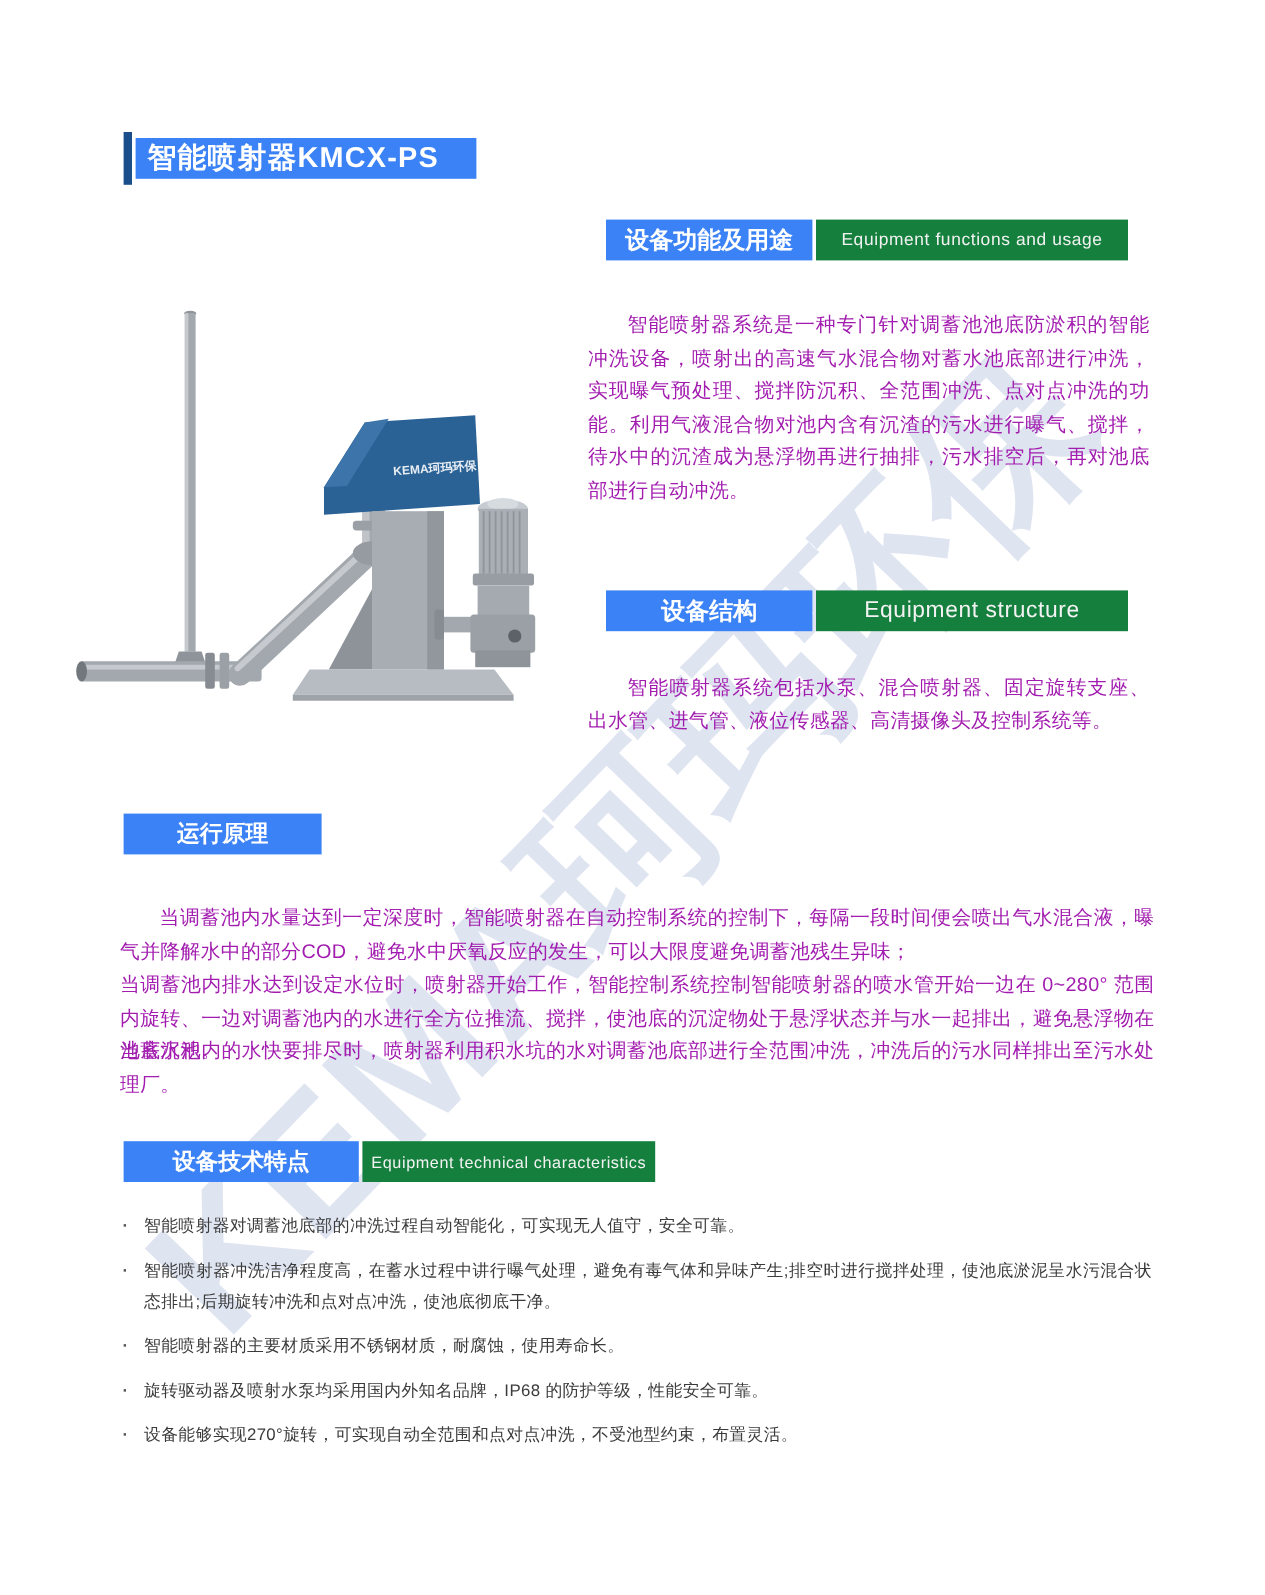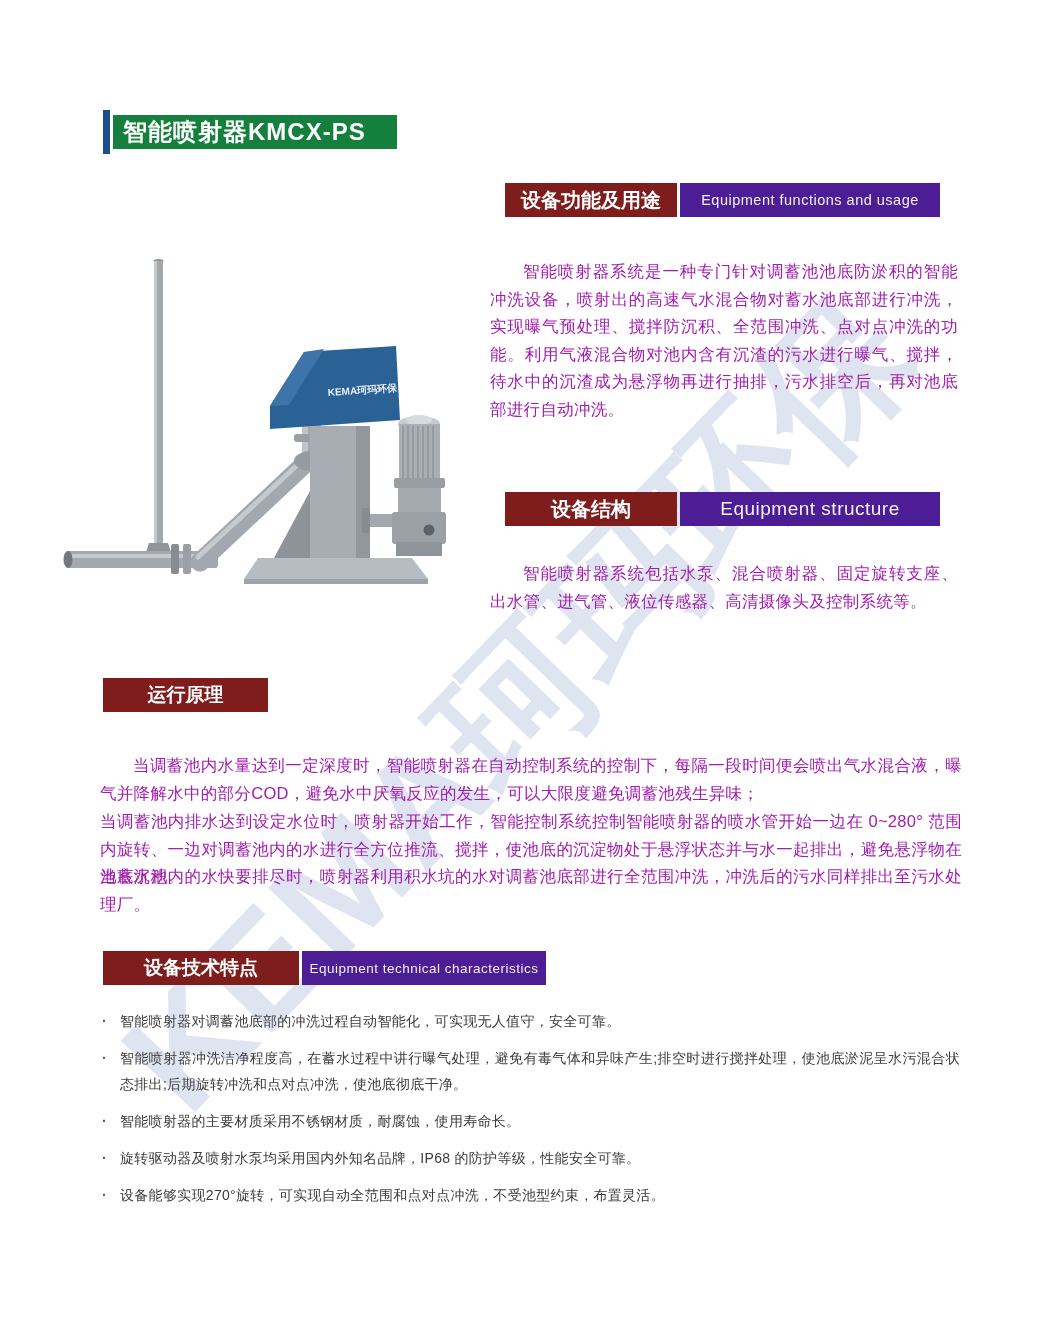--- a/index.html
+++ b/index.html
@@ -13,33 +13,33 @@
     transform:rotate(-46deg);transform-origin:50% 50%;
     font-size:150px;font-weight:bold;letter-spacing:2px;white-space:nowrap;
     color:rgba(170,184,218,0.38);z-index:0;pointer-events:none;user-select:none;
   }
 
   .layer{position:relative;z-index:1;}
 
   
   .title-accent{position:absolute;left:103px;top:110px;width:7px;height:44px;background:#1a4f8c;}
   .title-box{
-    position:absolute;left:113px;top:115px;width:284px;height:34px;background:#15803d;
+    position:absolute;left:113px;top:115px;width:284px;height:34px;background:#3b82f6;
     color:#ffffff;font-weight:bold;font-size:24px;line-height:34px;padding-left:10px;
     box-sizing:border-box;letter-spacing:1px;white-space:nowrap;
   }
 
   
   .sec-hd{position:absolute;height:34px;display:flex;}
   .sec-hd .zh{
-    background:#7f1d1d;color:#ffffff;font-weight:bold;
+    background:#3b82f6;color:#ffffff;font-weight:bold;
     display:flex;align-items:center;justify-content:center;height:34px;box-sizing:border-box;
   }
   .sec-hd .en{
-    background:#4c1d95;color:#f2f2f2;margin-left:3px;
+    background:#15803d;color:#f2f2f2;margin-left:3px;
     display:flex;align-items:center;justify-content:center;height:34px;box-sizing:border-box;
     letter-spacing:0.5px;white-space:nowrap;
   }
   #hd-functions{left:505px;top:183px;}
   #hd-functions .zh{width:172px;font-size:20px;}
   #hd-functions .en{width:260px;font-size:14.5px;}
   #hd-structure{left:505px;top:492px;}
   #hd-structure .zh{width:172px;font-size:20px;}
   #hd-structure .en{width:260px;font-size:19px;}
   #hd-principle{left:103px;top:678px;}

